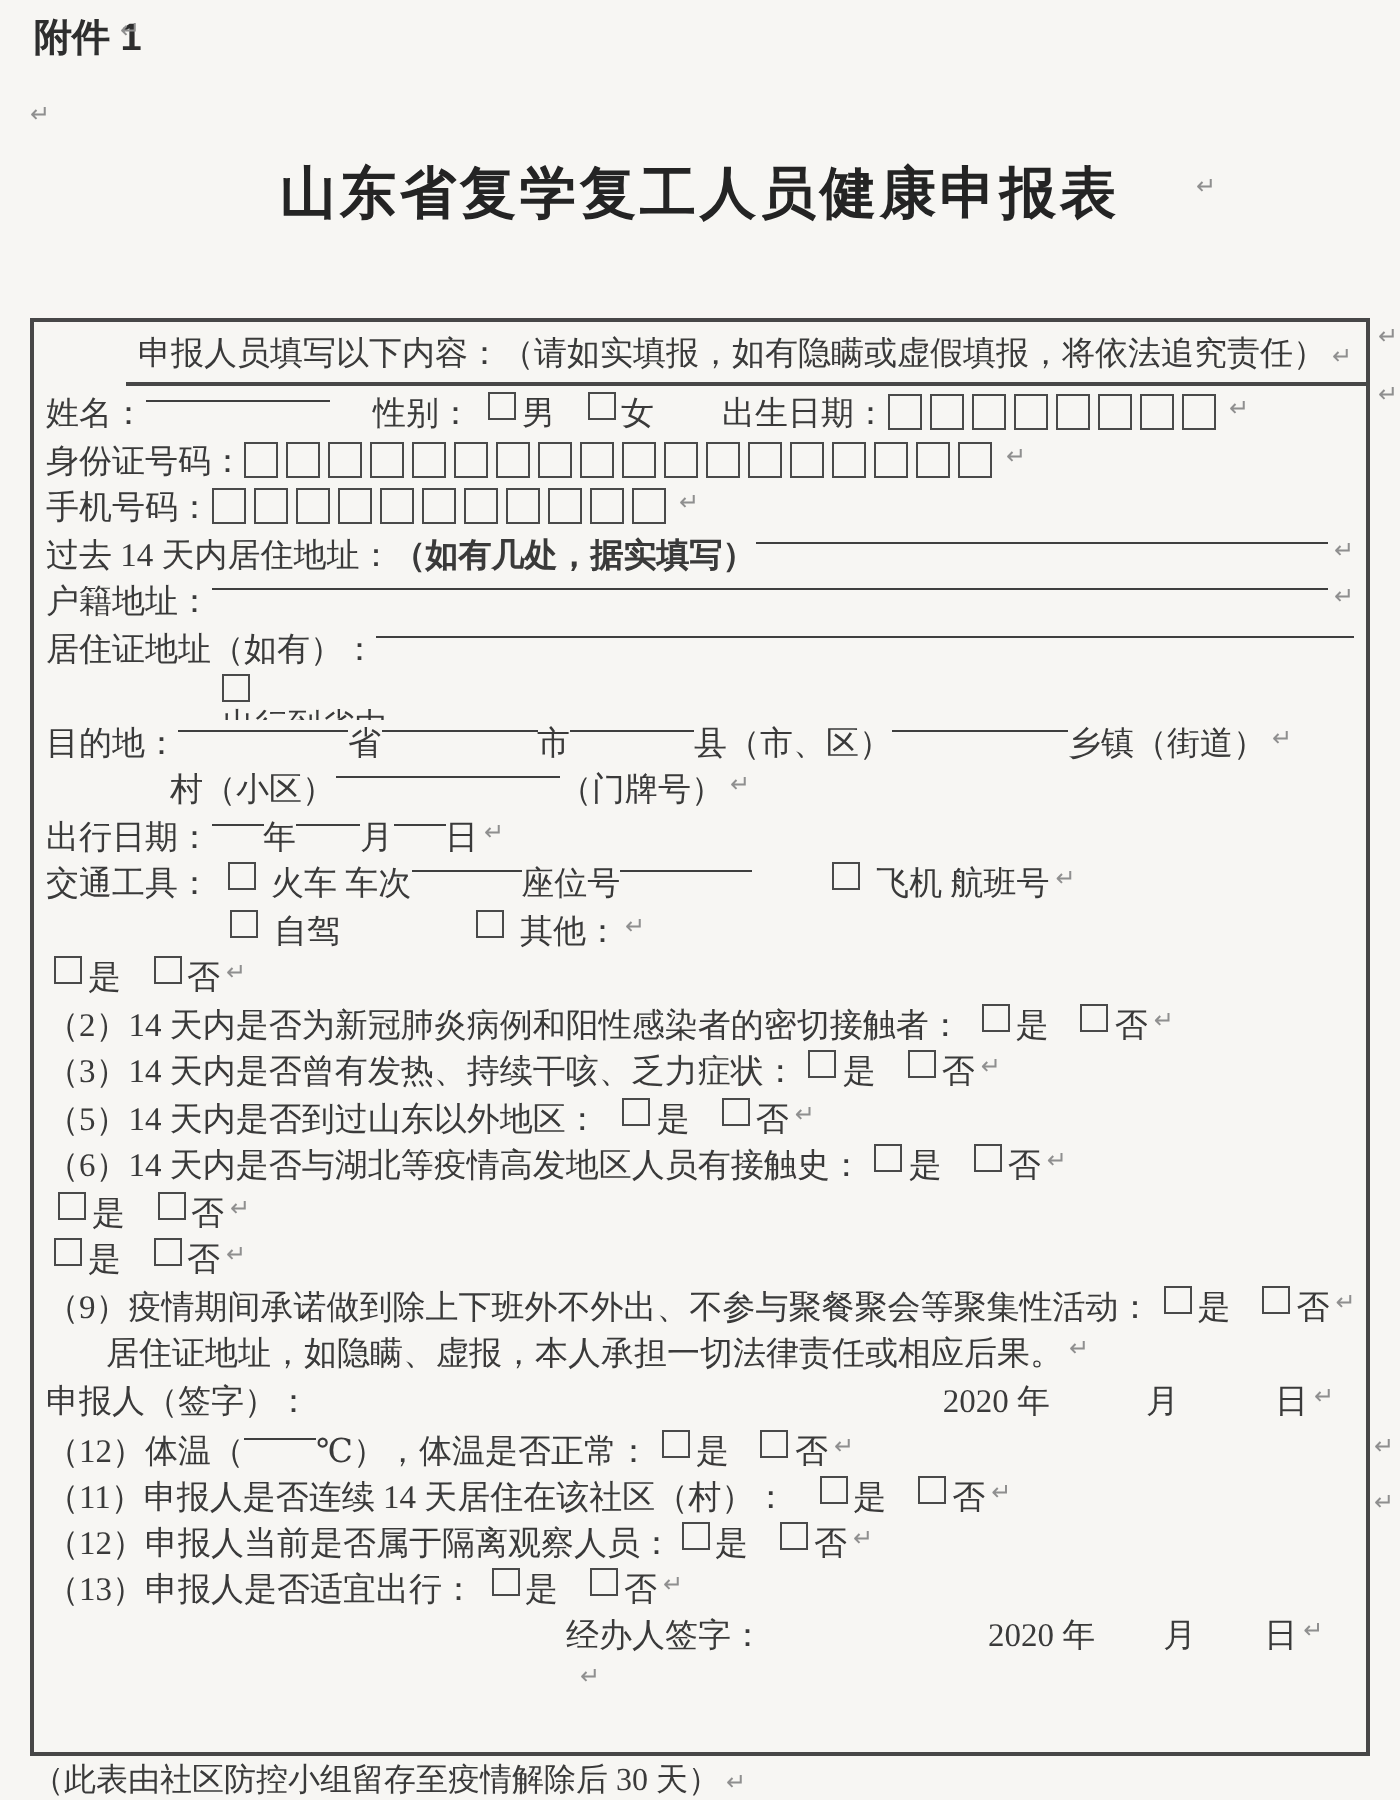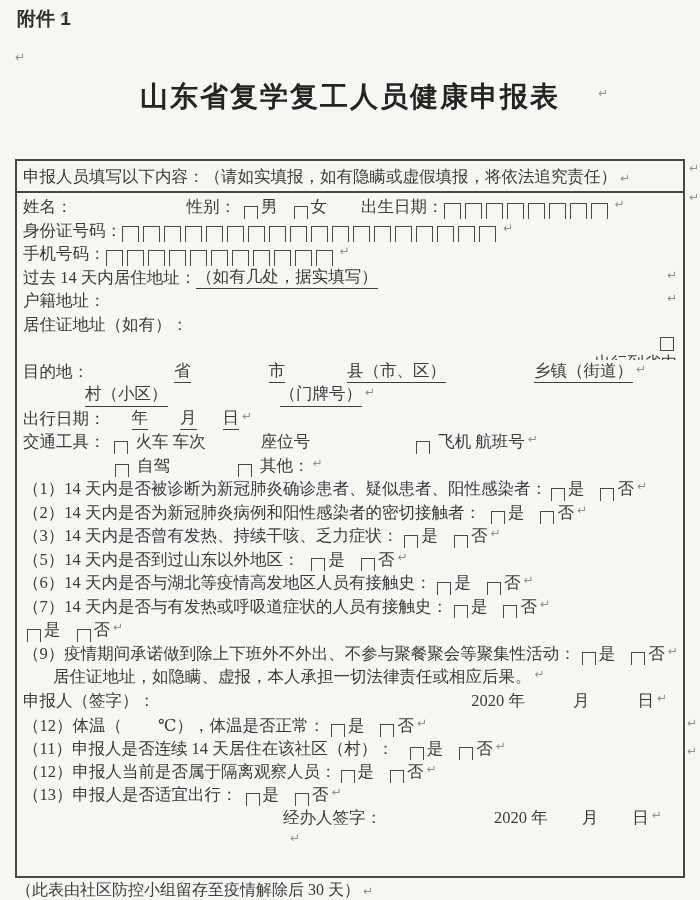--- a/index.html
+++ b/index.html
@@ -21,36 +21,36 @@
     font-family:"Liberation Sans","DejaVu Sans",sans-serif;white-space:pre;
   }
   .formbox{
     position:absolute;left:15px;top:159px;width:670px;height:719px;
     border:2px solid var(--border);box-sizing:border-box;
     display:flex;flex-direction:column;
   }
   .sec-head{
     font-size:16.5px;height:32px;box-sizing:border-box;
     padding:5px 6px 0 6px;border-bottom:2px solid var(--border);
-    white-space:pre;overflow:hidden;
+    white-space:pre;overflow:hidden;margin-left:46px;
   }
   .sec-head2{
     font-size:16.5px;height:27px;box-sizing:border-box;
     padding:2px 6px 0 6px;border-bottom:2px solid var(--border);
     white-space:pre;overflow:hidden;
   }
   .body1{height:519px;box-sizing:border-box;padding:2px 6px 0 6px;}
   .body2{flex:1;box-sizing:border-box;padding:2px 6px 0 6px;}
   .fline{
-    display:flex;align-items:flex-end;height:23.5px;line-height:23.5px;
+    display:flex;align-items:flex-start;height:23.5px;line-height:23.5px;
     font-size:16.5px;white-space:pre;overflow:hidden;
   }
   .body2 .fline{height:23px;line-height:23px;}
   .t{white-space:pre;}
-  .bold{font-weight:normal;}
+  .bold{font-weight:bold;}
   .ul{border-bottom:1.6px solid #3f3f3f;}
   .blank{
     display:inline-block;height:1px;flex:none;
     border-bottom:1.6px solid #3f3f3f;transform:translateY(4px);
   }
   .flexfill{flex:1 1 auto;}
   .spacer{flex:1 1 auto;}
   .gap{display:inline-block;height:1px;flex:none;}
   .cb{
     display:inline-block;width:12px;height:12px;flex:none;
@@ -87,26 +87,26 @@
       <div class="fline"><span class="t">手机号码：</span><span class="boxes"><span class="dbox"></span><span class="dbox"></span><span class="dbox"></span><span class="dbox"></span><span class="dbox"></span><span class="dbox"></span><span class="dbox"></span><span class="dbox"></span><span class="dbox"></span><span class="dbox"></span><span class="dbox"></span></span><span class="ret">↵</span></div>
       <div class="fline"><span class="t">过去 14 天内居住地址：</span><span class="t bold ul">（如有几处，据实填写）</span><span class="blank flexfill"></span><span class="ret">↵</span></div>
       <div class="fline"><span class="t">户籍地址：</span><span class="blank flexfill"></span><span class="ret">↵</span></div>
       <div class="fline"><span class="t">居住证地址（如有）：</span><span class="blank flexfill"></span></div>
       <div class="fline" style="padding-left: 88px; flex-direction: column;"><span class="cb"></span><span class="gap" style="width: 5px;"></span><span class="t">出行到省内</span><span class="gap" style="width: 56px;"></span><span class="cb"></span><span class="gap" style="width: 5px;"></span><span class="t">出行到省外</span><span class="ret">↵</span></div>
       <div class="fline"><span class="t">目的地：</span><span class="blank" style="width: 85px;"></span><span class="t ul">省</span><span class="blank" style="width: 78px;"></span><span class="t ul">市</span><span class="blank" style="width: 62px;"></span><span class="t ul">县（市、区）</span><span class="blank" style="width: 88px;"></span><span class="t ul">乡镇（街道）</span><span class="ret">↵</span></div>
       <div class="fline" style="padding-left: 62px;"><span class="t ul">村（小区）</span><span class="blank" style="width: 112px;"></span><span class="t ul">（门牌号）</span><span class="ret">↵</span></div>
       <div class="fline"><span class="t">出行日期：</span><span class="blank" style="width: 26px;"></span><span class="t ul">年</span><span class="blank" style="width: 32px;"></span><span class="t ul">月</span><span class="blank" style="width: 26px;"></span><span class="t ul">日</span><span class="ret">↵</span></div>
       <div class="fline"><span class="t">交通工具：</span><span class="gap" style="width: 8px;"></span><span class="cb"></span><span class="gap" style="width: 5px;"></span><span class="t">火车 车次</span><span class="blank" style="width: 55px;"></span><span class="t">座位号</span><span class="blank" style="width: 66px;"></span><span class="gap" style="width: 40px;"></span><span class="cb"></span><span class="gap" style="width: 5px;"></span><span class="t">飞机 航班号</span><span class="ret">↵</span></div>
       <div class="fline" style="padding-left: 92px;"><span class="cb"></span><span class="gap" style="width: 5px;"></span><span class="t">自驾</span><span class="gap" style="width: 68px;"></span><span class="cb"></span><span class="gap" style="width: 5px;"></span><span class="t">其他：</span><span class="ret">↵</span></div>
-      <div class="fline"><span class="t">（1）14 天内是否被诊断为新冠肺炎确诊患者、疑似患者、阳性感染者：</span><span class="gap" style="width: 4px;"></span><span class="cb"></span><span class="t">是</span><span class="gap" style="width: 16px;"></span><span class="cb"></span><span class="t">否</span><span class="ret">↵</span></div>
+      <div class="fline"><span class="gap" style="width: 4px;"></span><span class="cb"></span><span class="t">是</span><span class="gap" style="width: 16px;"></span><span class="cb"></span><span class="t">否</span><span class="ret">↵</span></div>
       <div class="fline"><span class="t">（2）14 天内是否为新冠肺炎病例和阳性感染者的密切接触者：</span><span class="gap" style="width: 10px;"></span><span class="cb"></span><span class="t">是</span><span class="gap" style="width: 16px;"></span><span class="cb"></span><span class="t">否</span><span class="ret">↵</span></div>
       <div class="fline"><span class="t">（3）14 天内是否曾有发热、持续干咳、乏力症状：</span><span class="gap" style="width: 6px;"></span><span class="cb"></span><span class="t">是</span><span class="gap" style="width: 16px;"></span><span class="cb"></span><span class="t">否</span><span class="ret">↵</span></div>
       <div class="fline"><span class="t">（5）14 天内是否到过山东以外地区：</span><span class="gap" style="width: 12px;"></span><span class="cb"></span><span class="t">是</span><span class="gap" style="width: 16px;"></span><span class="cb"></span><span class="t">否</span><span class="ret">↵</span></div>
       <div class="fline"><span class="t">（6）14 天内是否与湖北等疫情高发地区人员有接触史：</span><span class="gap" style="width: 6px;"></span><span class="cb"></span><span class="t">是</span><span class="gap" style="width: 16px;"></span><span class="cb"></span><span class="t">否</span><span class="ret">↵</span></div>
-      <div class="fline"><span class="t">（7）14 天内是否与有发热或呼吸道症状的人员有接触史：</span><span class="gap" style="width: 6px;"></span><span class="cb"></span><span class="t">是</span><span class="gap" style="width: 16px;"></span><span class="cb"></span><span class="t">否</span><span class="ret">↵</span></div>
+      <div class="fline"><span class="gap" style="width: 6px;"></span><span class="cb"></span><span class="t">是</span><span class="gap" style="width: 16px;"></span><span class="cb"></span><span class="t">否</span><span class="ret">↵</span></div>
       <div class="fline"><span class="gap" style="width: 4px;"></span><span class="cb"></span><span class="t">是</span><span class="gap" style="width: 16px;"></span><span class="cb"></span><span class="t">否</span><span class="ret">↵</span></div>
       <div class="fline"><span class="t">（9）疫情期间承诺做到除上下班外不外出、不参与聚餐聚会等聚集性活动：</span><span class="gap" style="width: 6px;"></span><span class="cb"></span><span class="t">是</span><span class="gap" style="width: 16px;"></span><span class="cb"></span><span class="t">否</span><span class="ret">↵</span></div>
       <div class="fline" style="padding-left: 30px;"><span class="t">居住证地址，如隐瞒、虚报，本人承担一切法律责任或相应后果。</span><span class="ret">↵</span></div>
       <div class="fline"><span class="t">申报人（签字）：</span><span class="spacer"></span><span class="t">2020 年</span><span class="gap" style="width: 48px;"></span><span class="t">月</span><span class="gap" style="width: 48px;"></span><span class="t">日</span><span class="ret">↵</span><span class="gap" style="width: 10px;"></span></div>
     </div>
   <div class="body2" id="body2">
       <div class="fline"><span class="t">（12）体温（</span><span class="blank" style="width: 36px;"></span><span class="t">℃），体温是否正常：</span><span class="gap" style="width: 6px;"></span><span class="cb"></span><span class="t">是</span><span class="gap" style="width: 16px;"></span><span class="cb"></span><span class="t">否</span><span class="ret">↵</span></div>
       <div class="fline"><span class="t">（11）申报人是否连续 14 天居住在该社区（村）：</span><span class="gap" style="width: 16px;"></span><span class="cb"></span><span class="t">是</span><span class="gap" style="width: 16px;"></span><span class="cb"></span><span class="t">否</span><span class="ret">↵</span></div>
       <div class="fline"><span class="t">（12）申报人当前是否属于隔离观察人员：</span><span class="gap" style="width: 4px;"></span><span class="cb"></span><span class="t">是</span><span class="gap" style="width: 16px;"></span><span class="cb"></span><span class="t">否</span><span class="ret">↵</span></div>
       <div class="fline"><span class="t">（13）申报人是否适宜出行：</span><span class="gap" style="width: 8px;"></span><span class="cb"></span><span class="t">是</span><span class="gap" style="width: 16px;"></span><span class="cb"></span><span class="t">否</span><span class="ret">↵</span></div>

